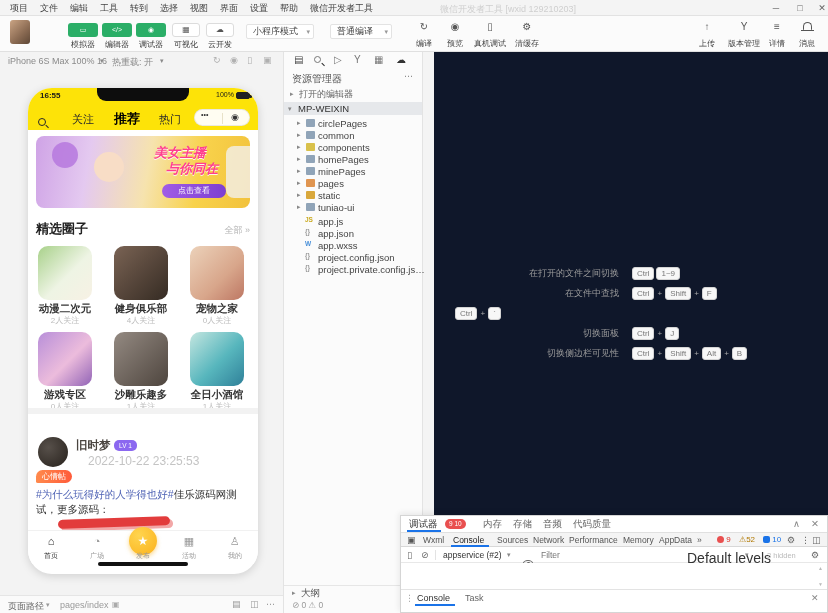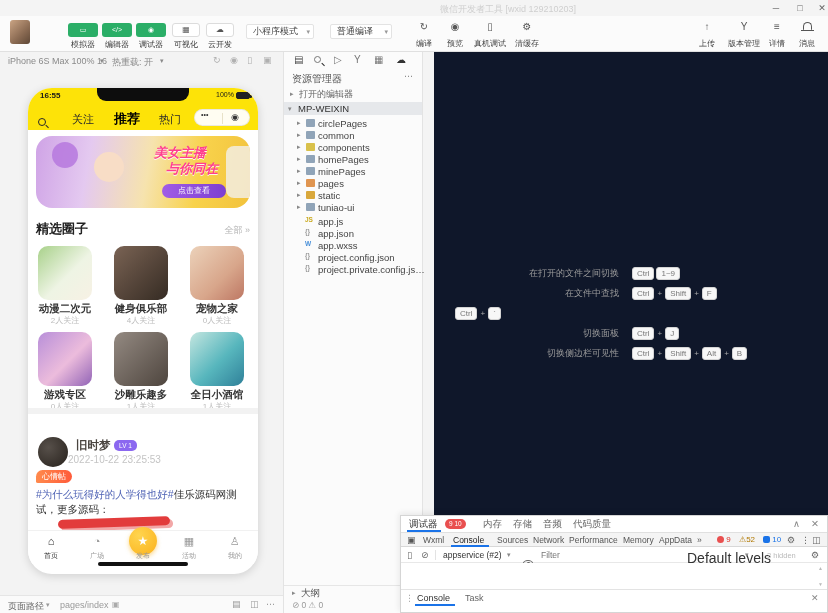--- a/index.html
+++ b/index.html
@@ -31,37 +31,37 @@
 
 .phone{position:absolute;left:28px;top:36px;width:230px;height:486px;background:#fff;border-radius:24px;box-shadow:0 2px 10px rgba(0,0,0,.15);overflow:hidden}
 .ph-head{position:absolute;left:0;top:0;width:230px;height:42px;background:#fde308}
 .notch{position:absolute;left:69px;top:0;width:92px;height:13px;background:#0d0d0d;border-radius:0 0 9px 9px}
 .cap{position:absolute;left:166px;top:21px;width:56px;height:17px;background:#fffdf2;border:1px solid rgba(0,0,0,.08);border-radius:9px}
 .cap .dv{position:absolute;left:27px;top:3px;width:1px;height:11px;background:#e8e2c8}
 .lens{position:relative;display:inline-block;width:8px;height:8px;border:1.4px solid #2a2a2a;border-radius:50%}
 .lens::after{content:"";position:absolute;left:6px;top:7px;width:4px;height:1.4px;background:#2a2a2a;transform:rotate(45deg)}
 .batt{position:absolute;width:14px;height:7px;border:1px solid #222;border-radius:2px;background:#222}
 .batt::after{content:"";position:absolute;right:-3px;top:1.5px;width:2px;height:3px;background:#222;border-radius:0 1px 1px 0}
-.banner{position:absolute;left:8px;top:48px;width:214px;height:72px;border-radius:16px;overflow:hidden;background:linear-gradient(100deg,#cfa3e6 0%,#e4c9f0 25%,#f6e3ae 52%,#f8d24b 75%,#f2c23c 100%)}
+.banner{position:absolute;left:8px;top:48px;width:214px;height:72px;border-radius:8px;overflow:hidden;background:linear-gradient(100deg,#cfa3e6 0%,#e4c9f0 25%,#f6e3ae 52%,#f8d24b 75%,#f2c23c 100%)}
 .bn-c1{position:absolute;left:16px;top:6px;width:26px;height:26px;border-radius:50%;background:#b678de;opacity:.85}
 .bn-c2{position:absolute;left:58px;top:16px;width:30px;height:30px;border-radius:50%;background:#f8ddc6}
 .bn-c3{position:absolute;left:190px;top:10px;width:34px;height:52px;border-radius:8px;background:#f3f0ec;opacity:.8}
 .bn-t{position:absolute;font-weight:bold;color:#ff3d8f;text-shadow:0 1px 0 rgba(255,255,255,.85);font-size:13px;font-style:italic;white-space:nowrap}
 .bn-btn{position:absolute;left:126px;top:48px;width:64px;height:14px;border-radius:7px;background:linear-gradient(90deg,#a05ce6,#7d3fd1);color:#fff;font-size:8px;text-align:center;line-height:14px}
 .sec-t{position:absolute;left:8px;top:132px;font-size:13px;font-weight:bold;color:#222}
 .sec-m{position:absolute;right:8px;top:136px;font-size:9px;color:#b3b3b3}
 .cimg{position:absolute;width:54px;height:54px;border-radius:10px;overflow:hidden}
 .fill{position:absolute;left:0;top:0;right:0;bottom:0}
 .cname{position:absolute;width:70px;text-align:center;font-size:10.5px;font-weight:bold;color:#333;white-space:nowrap}
 .ccnt{position:absolute;width:70px;text-align:center;font-size:8px;color:#bcbcbc;white-space:nowrap}
 .gap{position:absolute;left:0;top:320px;width:230px;height:6px;background:#f2f2f2}
 .pavatar{position:absolute;left:10px;top:349px;width:30px;height:30px;border-radius:50%;background:radial-gradient(circle at 35% 35%,#57504a,#27211c)}
 .pname{position:absolute;left:48px;top:350px;font-size:11.5px;font-weight:bold;color:#4a4540}
 .plv{position:absolute;left:86px;top:352px;height:11px;border-radius:5px;background:#8b68f0;color:#fff;font-size:6.5px;line-height:11px;padding:0 5px}
-.ptime{position:absolute;left:40px;top:366px;font-size:10px;color:#c4c4c4}
+.ptime{position:absolute;left:60px;top:366px;font-size:12px;color:#c4c4c4}
 .ptag{position:absolute;left:8px;top:382px;height:13px;border-radius:7px 7px 7px 2px;background:linear-gradient(90deg,#ff8a4d,#ff5b3a);color:#fff;font-size:8px;line-height:13px;padding:0 6px}
 .ptext{position:absolute;left:8px;top:399px;width:214px;font-size:10.5px;line-height:15px;color:#333}
 .ptopic{color:#4f63b5}
 .scrib{position:absolute;left:30px;top:430px;width:112px;height:9px;background:#e23c3c;border-radius:5px;transform:rotate(-2deg);box-shadow:3px 3px 0 rgba(226,60,60,.45)}
 .tabbar{position:absolute;left:0;top:442px;width:230px;height:34px;background:#fff;border-top:1px solid #f1f1f1}
 .tb-i{position:absolute;width:46px;text-align:center;font-size:11px;color:#9a9a9a}
 .tb-l{position:absolute;width:46px;text-align:center;font-size:7px;color:#9a9a9a;white-space:nowrap}
 .tb-c{position:absolute;left:101px;top:-4px;width:28px;height:28px;border-radius:50%;background:radial-gradient(circle at 35% 30%,#ffd54f,#fbb11b);color:#fff;text-align:center;font-size:12px;line-height:28px;box-shadow:0 2px 4px rgba(250,180,30,.5)}
 .homebar{position:absolute;left:70px;top:474px;width:90px;height:4px;border-radius:2px;background:#111}
 
@@ -102,20 +102,33 @@
 .dg-r5{position:absolute;left:0;top:73px;width:426px;height:16px;border-top:1px solid #e3e3e3}
 .bell{position:relative;display:inline-block;width:9px;height:8px;border:1.2px solid #555;border-radius:5px 5px 1px 1px;border-bottom:none}
 .bell::after{content:"";position:absolute;left:-3px;top:7px;width:13px;height:1.2px;background:#555}
 .sep-v{position:absolute;top:3px;width:1px;height:10px;background:#e3e3e3}
 </style>
 </head>
 <body>
 
 <div class="app">
 
+  <div class="menubar">
+    <span class="mi">项目</span>
+    <span class="mi">文件</span>
+    <span class="mi">编辑</span>
+    <span class="mi">工具</span>
+    <span class="mi">转到</span>
+    <span class="mi">选择</span>
+    <span class="mi">视图</span>
+    <span class="mi">界面</span>
+    <span class="mi">设置</span>
+    <span class="mi">帮助</span>
+    <span class="mi">微信开发者工具</span>
+  </div>
   <span class="win-title">微信开发者工具 [wxid 129210203]</span>
   <span class="winctl" style="left:766px">─</span>
   <span class="winctl" style="left:790px">□</span>
   <span class="winctl" style="left:812px">✕</span>
 
   <div class="toolbar">
     <div class="avatar"></div>
 
     <div class="gbtn" style="left:68px"><span>▭</span></div>
     <div class="tblbl" style="left:68px;width:30px">模拟器</div>

